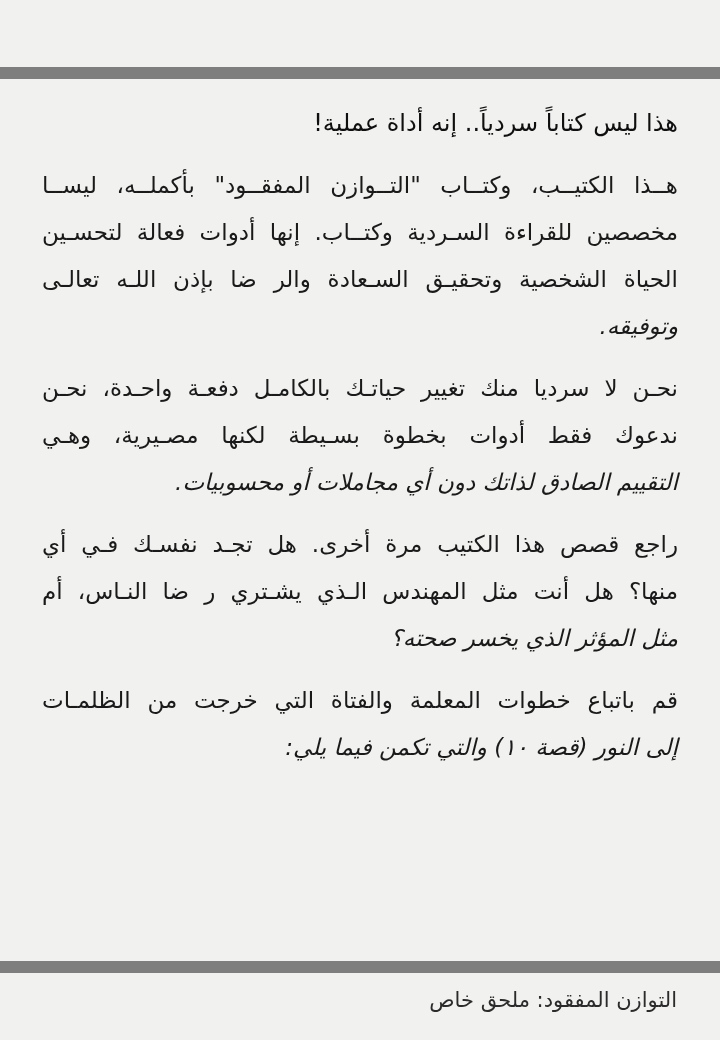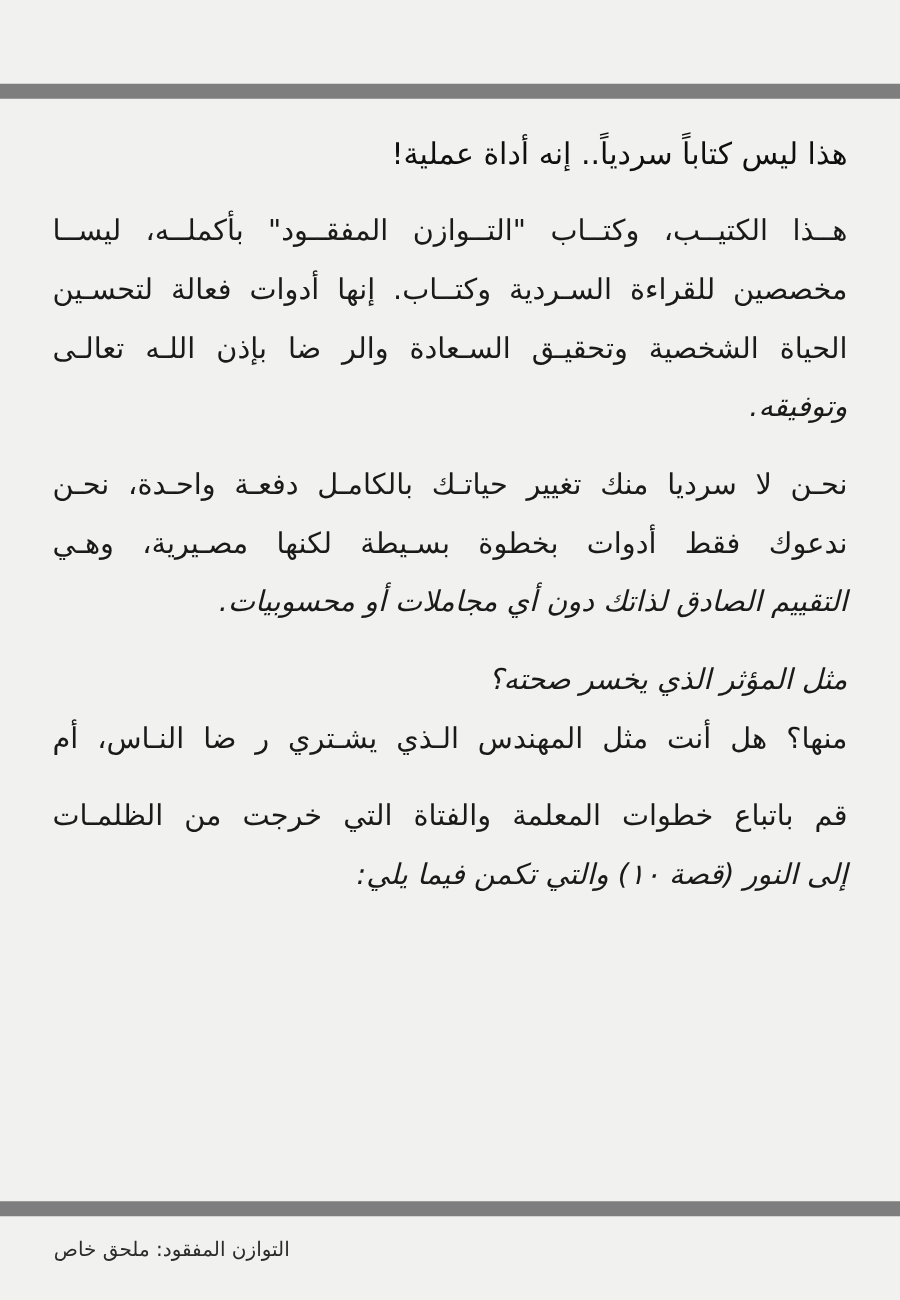--- a/index.html
+++ b/index.html
@@ -54,22 +54,22 @@
   .line.last {
     text-align: right;
     text-align-last: right;
     font-style: italic;
   }
   .footer-caption {
     position: absolute;
     top: 988px;
     right: 43px;
     left: 43px;
-    text-align: left;
-    font-size: 16px;
+    text-align: right;
+    font-size: 21px;
     line-height: 24px;
     color: #2b2b2b;
   }
 </style>
 </head>
 <body>
 
 <div class="divider-bar top"></div>
 
 <div class="content">
@@ -80,22 +80,23 @@
         <div class="line">مخصصين للقراءة السـردية وكتــاب. إنها أدوات فعالة لتحسـين</div>
         <div class="line">الحياة الشخصية وتحقيـق السـعادة والر ضا بإذن اللـه تعالـى</div>
         <div class="line last">وتوفيقه.</div>
       </div>
       <div class="para">
         <div class="line">نحـن لا سرديا منك تغيير حياتـك بالكامـل دفعـة واحـدة، نحـن</div>
         <div class="line">ندعوك فقط أدوات بخطوة بسـيطة لكنها مصـيرية، وهـي</div>
         <div class="line last">التقييم الصادق لذاتك دون أي مجاملات أو محسوبيات.</div>
       </div>
       <div class="para">
+        <div class="line">راجع قصص هذا الكتيب مرة أخرى. هل تجـد نفسـك فـي أي</div>
+        <div class="line">منها؟ هل أنت مثل المهندس الـذي يشـتري ر ضا النـاس، أم</div>
         <div class="line last">مثل المؤثر الذي يخسر صحته؟</div>
-        <div class="line">منها؟ هل أنت مثل المهندس الـذي يشـتري ر ضا النـاس، أم</div>
       </div>
       <div class="para">
         <div class="line">قم باتباع خطوات المعلمة والفتاة التي خرجت من الظلمـات</div>
         <div class="line last">إلى النور (قصة ١٠) والتي تكمن فيما يلي:</div>
       </div>
     </div>
 </div>
 
 <div class="divider-bar bottom"></div>
 <div class="footer-caption">التوازن المفقود: ملحق خاص</div>

